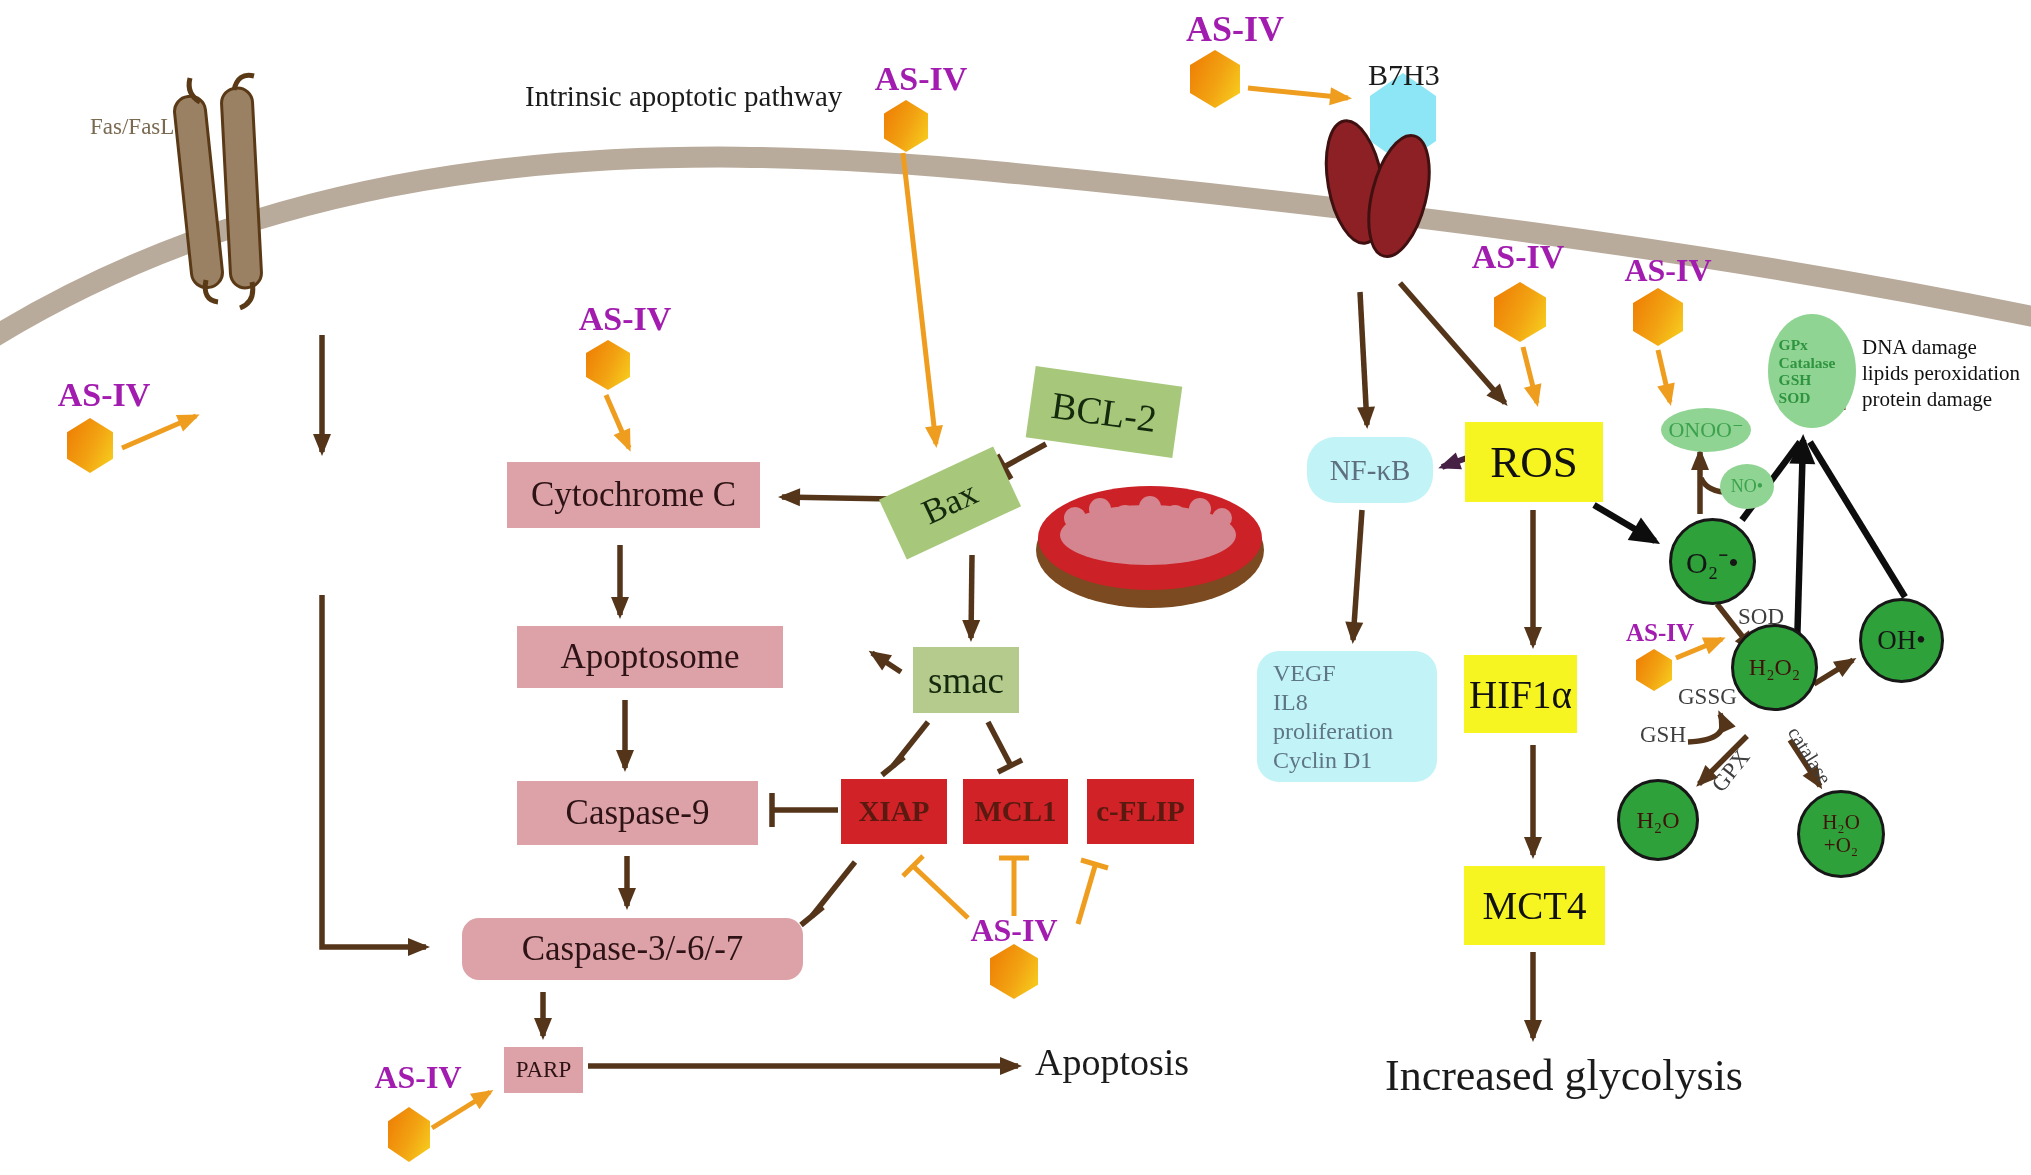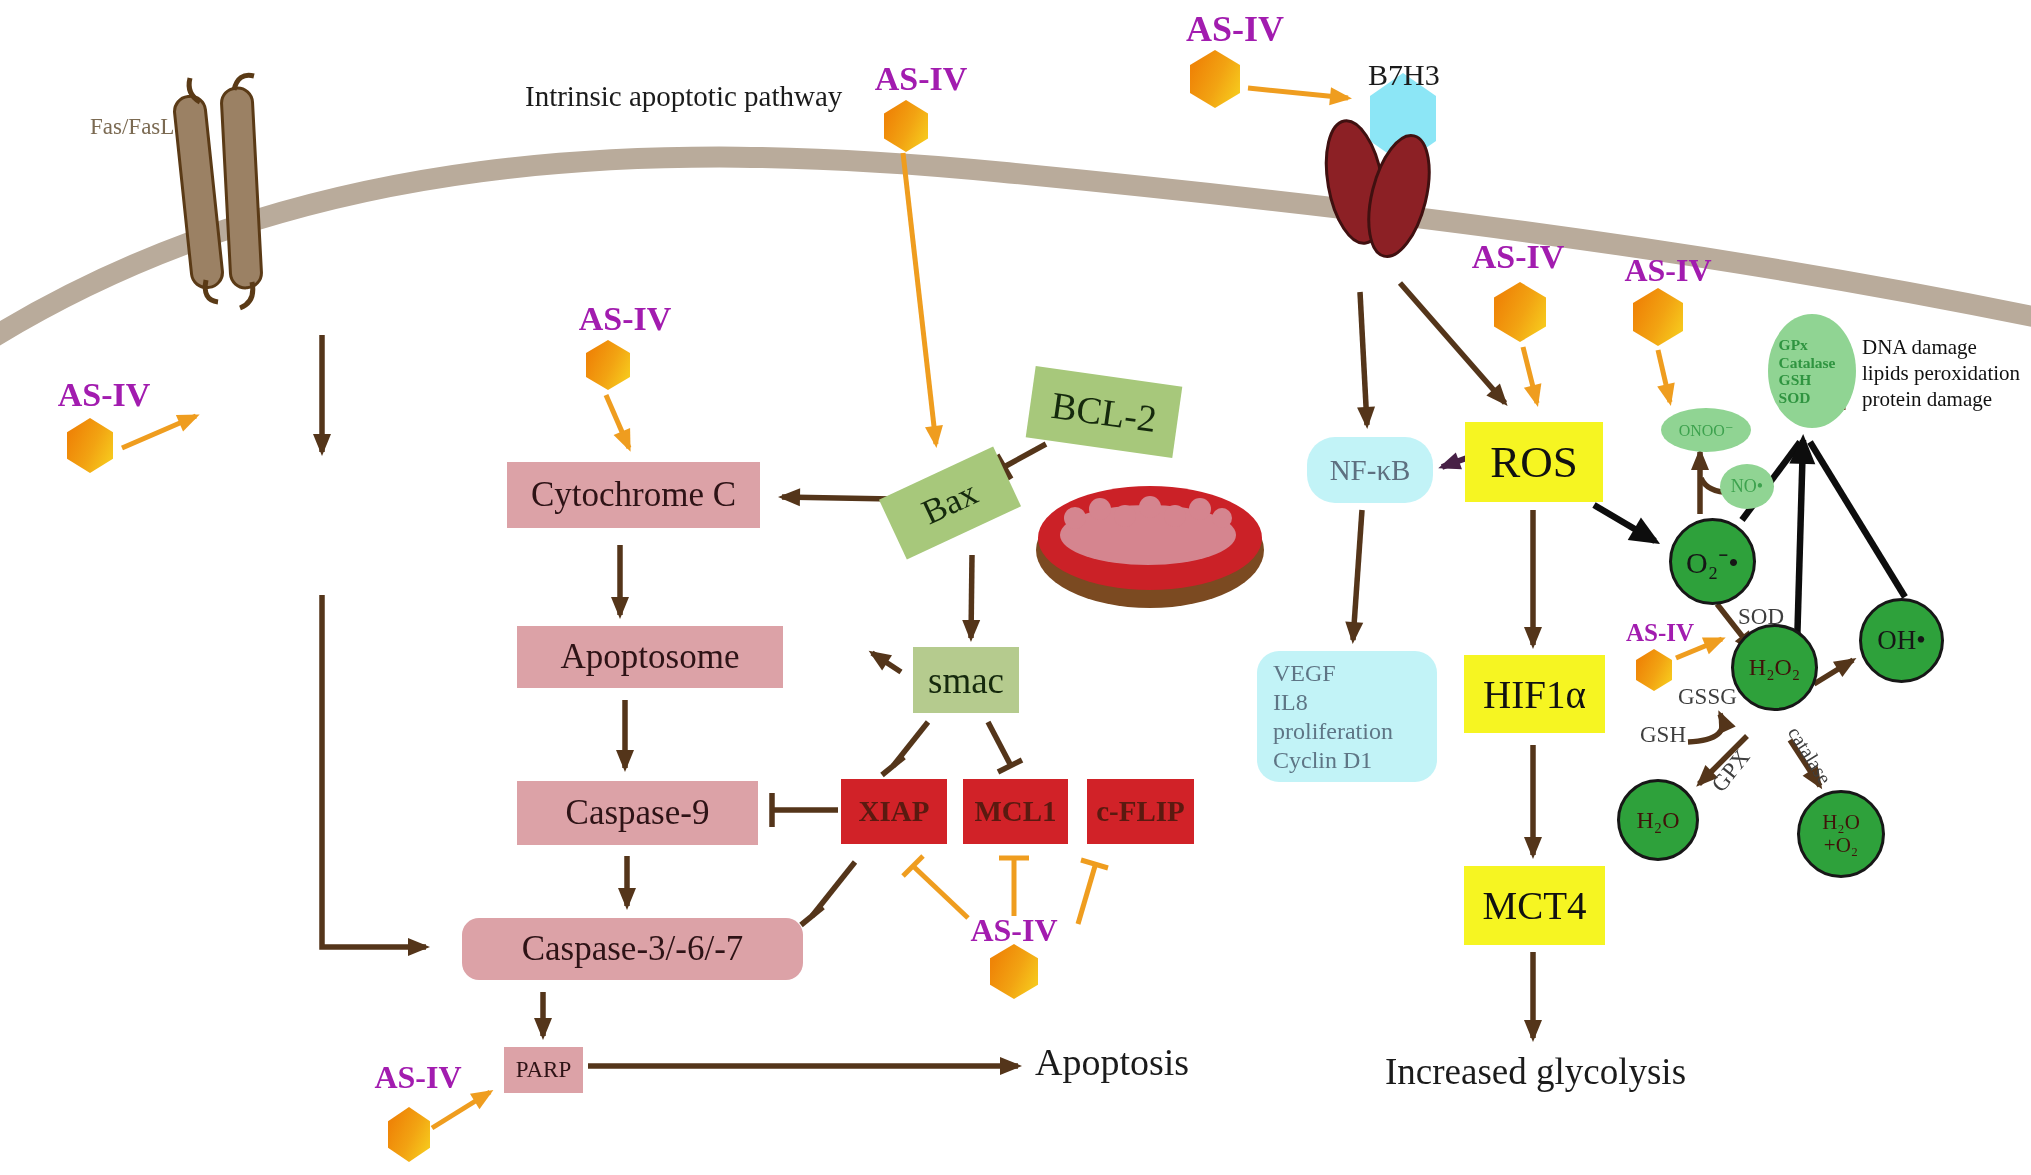--- a/index.html
+++ b/index.html
@@ -148,21 +148,21 @@
 
     <line x1="1475" y1="455" x2="1442" y2="467" stroke="#472046" stroke-width="6" marker-end="url(#mPurple)"></line>
 
     <line x1="1843" y1="410" x2="1843" y2="336" stroke="#6b2d15" stroke-width="5" marker-end="url(#mRed)"></line>
   </svg>
 
   <div class="abs lbl title" style="left:525px;top:80px;">Intrinsic apoptotic pathway</div>
   <div class="abs lbl" style="left:90px;top:114px;font-size:23px;color:#7b6a52;">Fas/FasL</div>
   <div class="abs lbl" style="left:1368px;top:58px;font-size:30px;color:#1b1b1b;">B7H3</div>
   <div class="abs lbl" style="left:1035px;top:1040px;font-size:38px;color:#1b1b1b;">Apoptosis</div>
-  <div class="abs lbl" style="left:1385px;top:1050px;font-size:37px;color:#1b1b1b;">Increased glycolysis</div>
+  <div class="abs lbl" style="left:1385px;top:1050px;font-size:44px;color:#1b1b1b;">Increased glycolysis</div>
 
   <div class="abs asiv lbl" style="left:856px;top:60px;width:130px;font-size:34px;">AS-IV</div>
   <div class="abs hex" style="left:884px;top:100px;width:44px;height:52px;"></div>
 
   <div class="abs asiv lbl" style="left:1170px;top:8px;width:130px;font-size:36px;">AS-IV</div>
   <div class="abs hex" style="left:1190px;top:50px;width:50px;height:58px;"></div>
 
   <div class="abs asiv lbl" style="left:39px;top:376px;width:130px;font-size:34px;">AS-IV</div>
   <div class="abs hex" style="left:67px;top:418px;width:46px;height:55px;"></div>
 
@@ -193,21 +193,21 @@
   <div class="abs box green" style="left:887px;top:470px;width:126px;height:66px;font-size:35px;transform:rotate(-25deg);">Bax</div>
   <div class="abs box green" style="left:1030px;top:376px;width:148px;height:72px;font-size:38px;transform:rotate(8deg);">BCL-2</div>
   <div class="abs box smacg" style="left:913px;top:647px;width:106px;height:66px;font-size:37px;">smac</div>
 
   <div class="abs box red" style="left:841px;top:779px;width:106px;height:65px;font-size:29px;">XIAP</div>
   <div class="abs box red" style="left:963px;top:779px;width:105px;height:65px;font-size:29px;">MCL1</div>
   <div class="abs box red" style="left:1087px;top:779px;width:107px;height:65px;font-size:29px;">c-FLIP</div>
 
   <div class="abs box cyan" style="left:1307px;top:437px;width:126px;height:66px;font-size:29px;">NF-κB</div>
   <div class="abs box yellow" style="left:1465px;top:422px;width:138px;height:80px;font-size:45px;">ROS</div>
-  <div class="abs box yellow" style="left:1464px;top:655px;width:141px;height:78px;font-size:39px;">HIF1α</div>
+  <div class="abs box yellow" style="left:1464px;top:655px;width:113px;height:78px;font-size:39px;">HIF1α</div>
   <div class="abs box yellow" style="left:1464px;top:866px;width:141px;height:79px;font-size:39px;">MCT4</div>
 
   <div class="abs cyan" style="left:1257px;top:651px;width:180px;height:131px;border-radius:22px;">
     <div style="padding:8px 0 0 16px;font-size:24px;line-height:29px;color:#5e7585;">
       <div>VEGF</div>
       <div>IL8</div>
       <div>proliferation</div>
       <div>Cyclin D1</div>
     </div>
   </div>
@@ -219,21 +219,21 @@
       <div>GSH</div>
       <div>SOD</div>
     </div>
   </div>
   <div class="abs" style="left:1862px;top:334px;font-size:21px;line-height:26px;color:#111;">
     <div>DNA damage</div>
     <div>lipids peroxidation</div>
     <div>protein damage</div>
   </div>
 
-  <div class="abs gell" style="left:1661px;top:408px;width:90px;height:44px;font-size:16px;">ONOO⁻</div>
+  <div class="abs gell" style="left:1661px;top:408px;width:90px;height:44px;font-size:22px;">ONOO⁻</div>
   <div class="abs gell" style="left:1720px;top:464px;width:54px;height:45px;font-size:18px;">NO•</div>
 
   <div class="abs gcirc" style="left:1669px;top:518px;width:87px;height:87px;font-size:30px;color:#161616;font-family:Liberation Serif, serif;">O₂⁻•</div>
   <div class="abs gcirc" style="left:1859px;top:598px;width:85px;height:85px;font-size:27px;color:#161616;">OH•</div>
   <div class="abs gcirc" style="left:1731px;top:624px;width:87px;height:87px;font-size:24px;">H₂O₂</div>
   <div class="abs gcirc" style="left:1617px;top:779px;width:82px;height:82px;font-size:24px;">H₂O</div>
   <div class="abs gcirc" style="left:1797px;top:790px;width:88px;height:88px;">
     <div style="font-size:21px;line-height:23px;">
       <div>H₂O</div>
       <div>+O₂</div>

